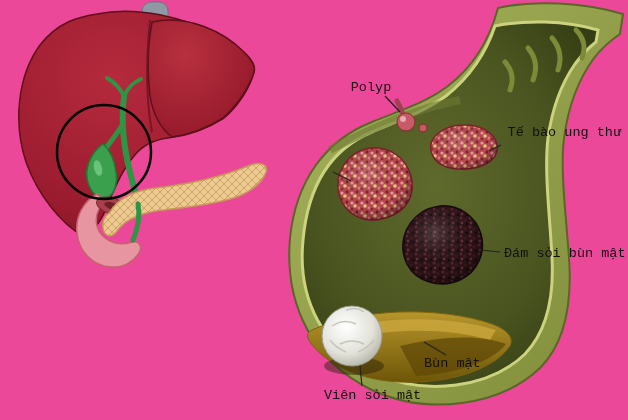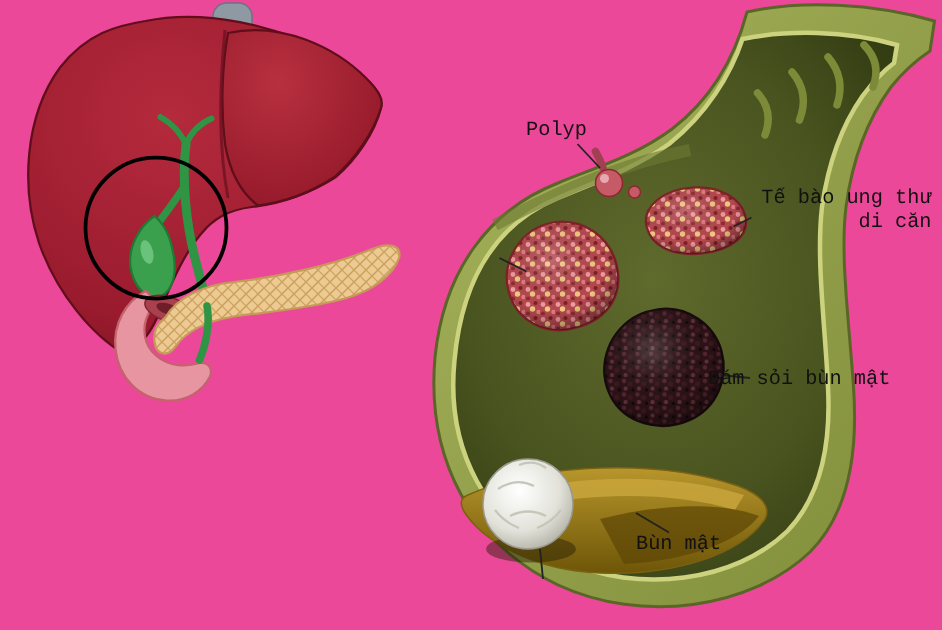--- a/index.html
+++ b/index.html
@@ -184,21 +184,21 @@
       <line x1="446" y1="355" x2="424" y2="342"></line>
       <line x1="362" y1="386" x2="360" y2="366"></line>
     </g>
   </svg>
 
   <div class="lbl center" style="left:345px;top:80px;width:52px;">Polyp</div>
 
 
   <div class="lbl center" style="left:503px;top:125px;width:118px;text-align:right;">
     <div>Tế bào ung thư</div>
-    <div>di căn</div>
   </div>
 
-  <div class="lbl" style="left:472px;top:246px;">Đám sỏi bùn mật</div>
+  <div class="lbl" style="left:504px;top:246px;">Đám sỏi bùn mật</div>
 
   <div class="lbl" style="left:424px;top:356px;">Bùn mật</div>
 
+  <div class="lbl" style="left:324px;top:388px;">Viên sỏi mật</div>
 
 </div>
 
 </body></html>

